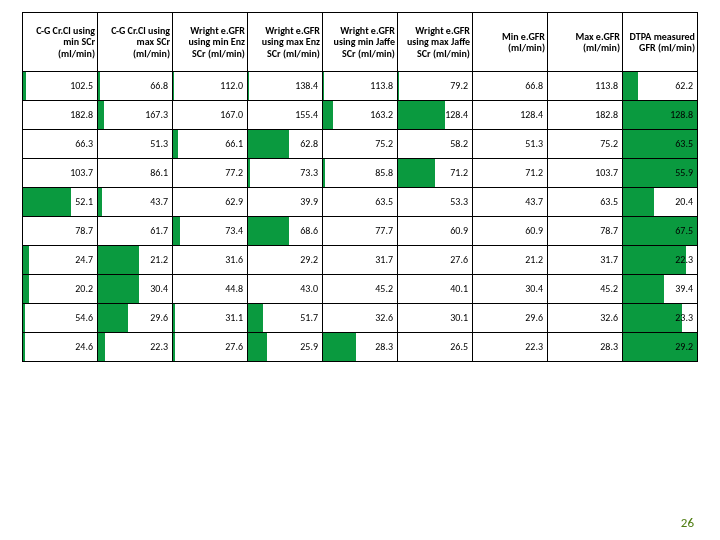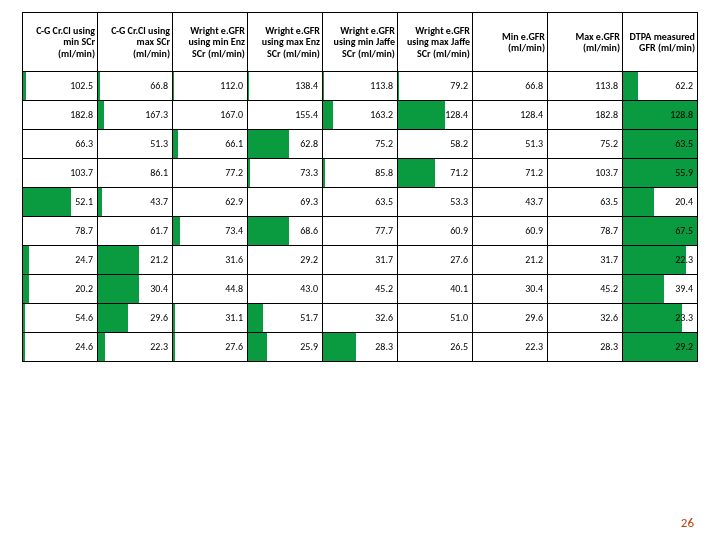--- a/index.html
+++ b/index.html
@@ -5,21 +5,21 @@
   html,body{margin:0;padding:0;background:#fff;font-family:"Calibri","Helvetica Neue",Arial,sans-serif;color:#000}
   .slide{width:720px;height:540px;position:relative;box-sizing:border-box;padding:12px 22px 0 22px}
   .title{font-size:36px;text-align:center;margin:4px 0 22px 0;font-weight:400}
   table{border-collapse:collapse;width:100%;table-layout:fixed}
   th,td{border:1px solid #000;font-size:10px;line-height:1.15;padding:0}
   th{font-weight:700;text-align:right;height:58px;vertical-align:middle}
   th .hd{padding:2px 2px}
   td{height:28px;text-align:right;vertical-align:middle;position:relative}
   td .cell{position:relative;z-index:2;padding:0 4px 0 0;display:block}
   td .bar{position:absolute;left:0;top:0;bottom:0;background:#0a9a3f;z-index:1}
-  .pgnum{position:absolute;right:26px;bottom:10px;font-size:13px;color:#c2410c}
+  .pgnum{position:absolute;right:26px;bottom:10px;font-size:13px;color:#4d7c0f}
 </style>
 </head>
 <body>
 
 <div class="slide">
   <table>
     <thead>
         <tr id="hdr-row">
           <th>
             <div class="hd">C-G Cr.Cl using min SCr (ml/min)</div>
@@ -191,21 +191,21 @@
             <span class="cell">52.1</span>
           </td>
           <td>
             <span class="bar" style="width: 5%;"></span>
             <span class="cell">43.7</span>
           </td>
           <td>
             <span class="cell">62.9</span>
           </td>
           <td>
-            <span class="cell">69.3</span>
+            <span class="cell">39.9</span>
           </td>
           <td>
             <span class="cell">63.5</span>
           </td>
           <td>
             <span class="cell">53.3</span>
           </td>
           <td>
             <span class="cell">43.7</span>
           </td>
@@ -327,21 +327,21 @@
             <span class="cell">31.1</span>
           </td>
           <td>
             <span class="bar" style="width: 20%;"></span>
             <span class="cell">51.7</span>
           </td>
           <td>
             <span class="cell">32.6</span>
           </td>
           <td>
-            <span class="cell">51.0</span>
+            <span class="cell">30.1</span>
           </td>
           <td>
             <span class="cell">29.6</span>
           </td>
           <td>
             <span class="cell">32.6</span>
           </td>
           <td>
             <span class="bar" style="width: 80%;"></span>
             <span class="cell">23.3</span>

